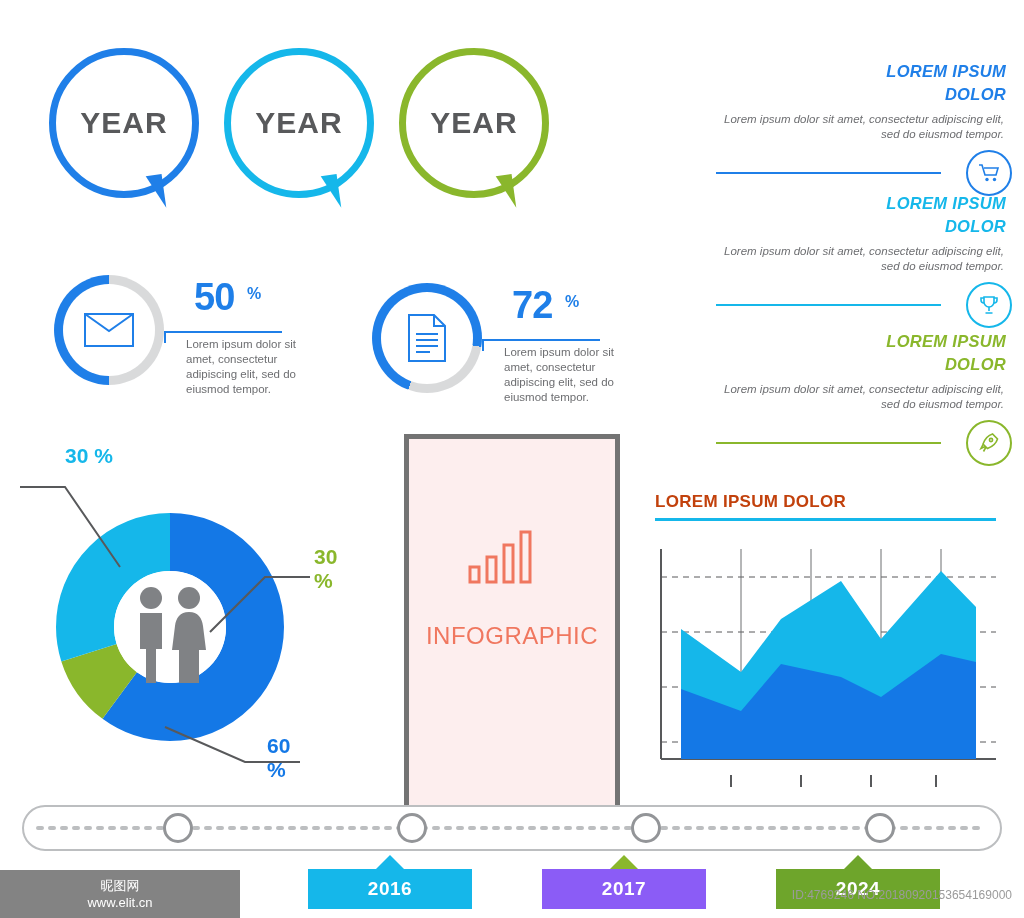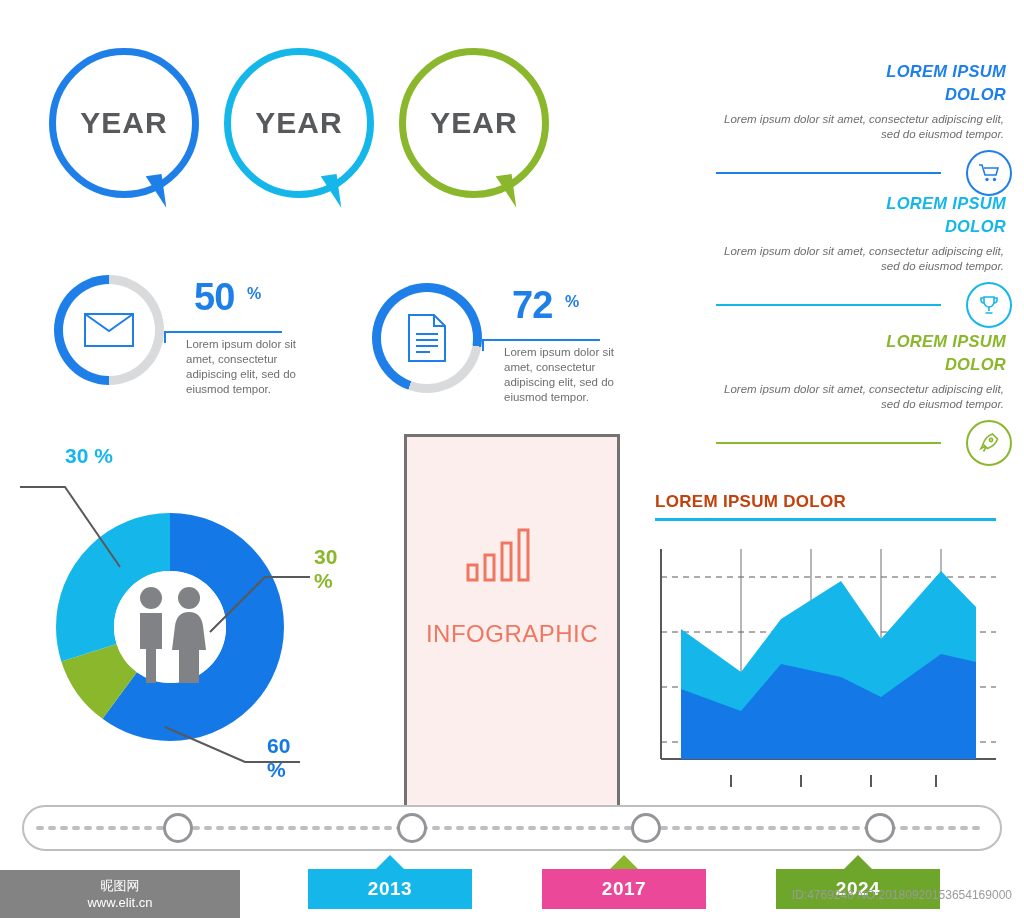--- a/index.html
+++ b/index.html
@@ -58,21 +58,21 @@
   .pct .txt{position:absolute;font-size:11.5px;color:#6d6e71;line-height:15px;width:135px;}
   .pct .lead{position:absolute;background:#1f7fe8;}
 
   
   .donut-wrap{position:absolute;left:55px;top:512px;width:230px;height:230px;}
   .donut-label{position:absolute;font-weight:bold;}
   .donut-label .n{font-size:21px;}
 
   
   .card{position:absolute;left:404px;top:434px;width:216px;height:386px;
-    background:#fdeeee;border:3px solid #737373;box-sizing:border-box;}
+    background:#fdeeee;border:5px solid #737373;box-sizing:border-box;}
   .card .ctitle{position:absolute;left:0;right:0;top:175px;text-align:center;
     color:#f0775f;font-size:24px;line-height:44px;letter-spacing:.5px;}
 
   
   .chart{position:absolute;left:655px;top:492px;width:345px;height:300px;}
   .chart h4{margin:0;color:#c2410c;font-size:17px;font-weight:bold;letter-spacing:.3px;}
   .chart .hrule{margin-top:6px;height:3px;background:#15b7ea;width:341px;}
 
   
   .timeline{position:absolute;left:22px;top:805px;width:980px;height:46px;}
@@ -270,23 +270,23 @@
       <line x1="2" y1="2" x2="950" y2="2" stroke="#bcbec0" stroke-width="4" stroke-dasharray="4 8" stroke-linecap="round"></line>
     </svg>
     <div class="tl-node" style="left:141px;"></div>
     <div class="tl-node" style="left:375px;"></div>
     <div class="tl-node" style="left:609px;"></div>
     <div class="tl-node" style="left:843px;"></div>
   </div>
 
   <div class="tl-flag" style="left:308px;top:869px;background:#15b7ea;">
     <i class="notch" style="border-bottom:14px solid #15b7ea;"></i>
-    <span>2013</span>
-  </div>
-  <div class="tl-flag" style="left:542px;top:869px;background:#ec4899;">
+    <span>2016</span>
+  </div>
+  <div class="tl-flag" style="left:542px;top:869px;background:#8b5cf6;">
     <i class="notch" style="border-bottom:14px solid #8ab72c;"></i>
     <span>2017</span>
   </div>
   <div class="tl-flag" style="left:776px;top:869px;background:#6ea52b;">
     <i class="notch" style="border-bottom:14px solid #6ea52b;"></i>
     <span>2024</span>
   </div>
 
   <div class="wm-left">
     <span>昵图网</span>

